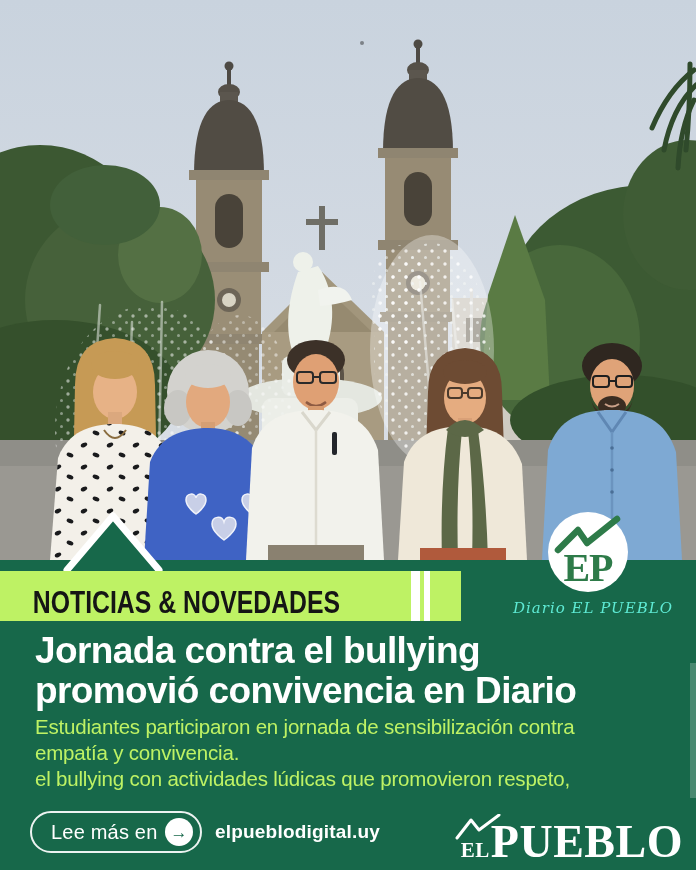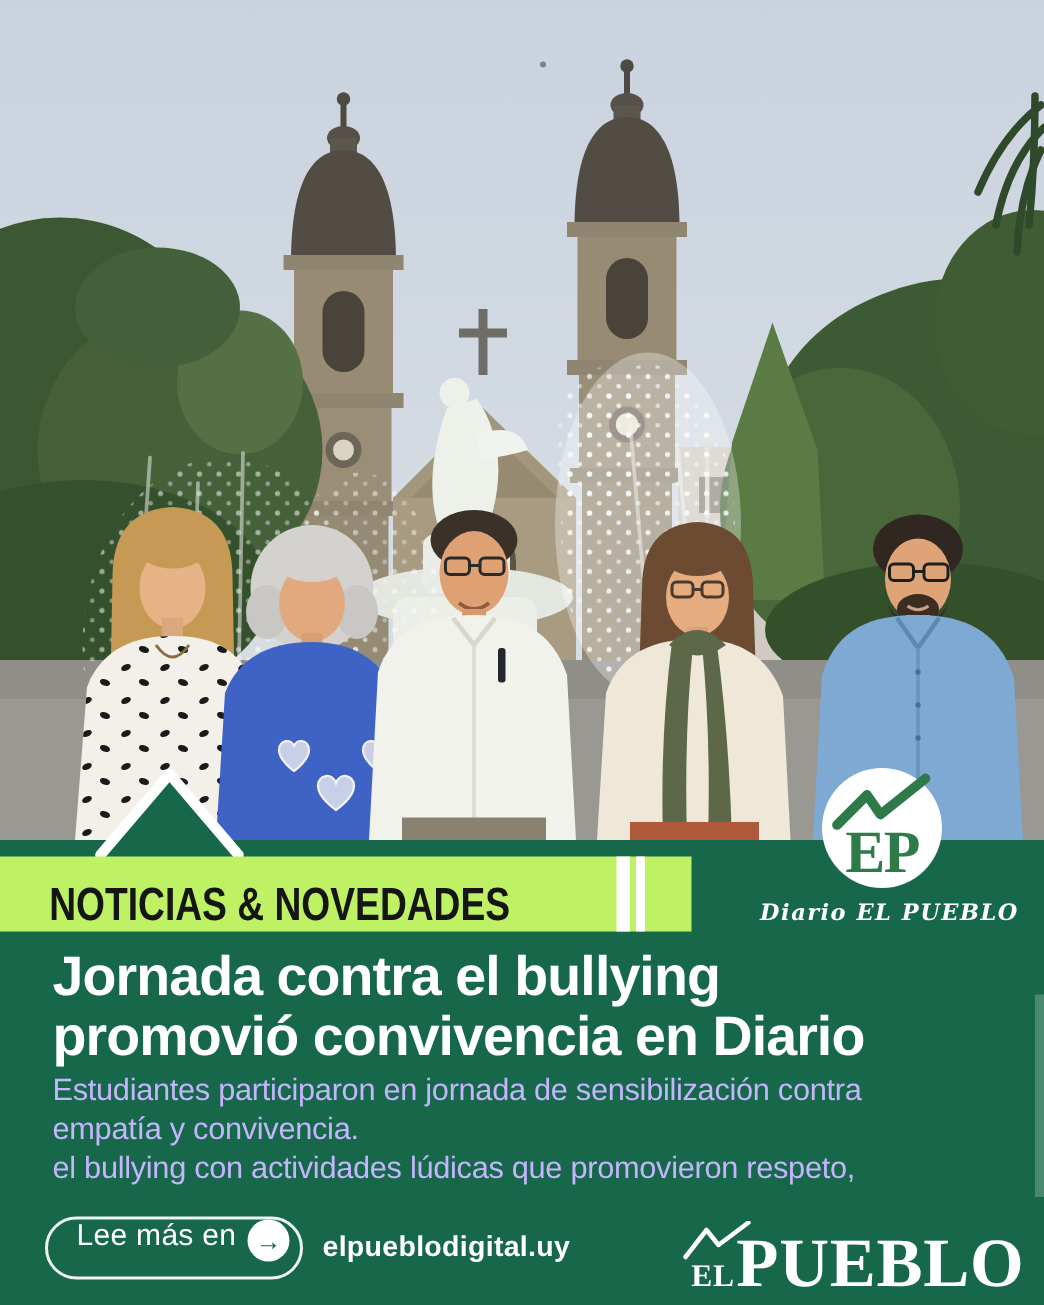--- a/index.html
+++ b/index.html
@@ -26,33 +26,33 @@
   }
   .band-bar{position:absolute;top:571px;height:50px;background:#ffffff;}
   .band-bar.b1{left:411px;width:9px;}
   .band-bar.b2{left:424px;width:6px;}
 
   .edge-strip{position:absolute;left:690px;top:663px;width:6px;height:135px;background:rgba(255,255,255,0.22);}
 
   .ep-badge{position:absolute;left:548px;top:512px;width:80px;height:80px;}
   .diario-caption{
     position:absolute;left:500px;top:599px;width:186px;text-align:center;
-    color:#ffffff;font-family:"DejaVu Serif","Liberation Serif",serif;
-    font-style:italic;font-weight:700;font-size:15px;letter-spacing:1px;white-space:nowrap;
+    color:#5eead4;font-family:"DejaVu Serif","Liberation Serif",serif;
+    font-style:italic;font-weight:400;font-size:15px;letter-spacing:1px;white-space:nowrap;
   }
 
   .headline{position:absolute;left:35px;top:631px;color:#ffffff;font-weight:700;
     font-size:37px;line-height:40px;letter-spacing:-0.6px;}
-  .summary{position:absolute;left:35px;top:714px;color:#c4b5fd;font-weight:400;
+  .summary{position:absolute;left:35px;top:714px;color:#bef264;font-weight:400;
     font-size:20.5px;line-height:26px;letter-spacing:-0.2px;}
 
   .cta-pill{
     position:absolute;left:30px;top:811px;width:172px;height:42px;box-sizing:border-box;
     border:2px solid rgba(255,255,255,0.92);border-radius:22px;
-    display:flex;justify-content:space-between;
+    display:flex;align-items:center;justify-content:space-between;
     padding:0 7px 0 19px;cursor:pointer;
   }
   .cta-label{color:#ffffff;font-size:20px;font-weight:400;letter-spacing:0.2px;white-space:nowrap;}
   .cta-circle{
     width:28px;height:28px;border-radius:50%;background:#ffffff;
     display:flex;align-items:center;justify-content:center;
     color:#17684A;font-size:17px;font-weight:700;line-height:1;
   }
   .website{
     position:absolute;left:215px;top:811px;height:42px;display:flex;align-items:center;

